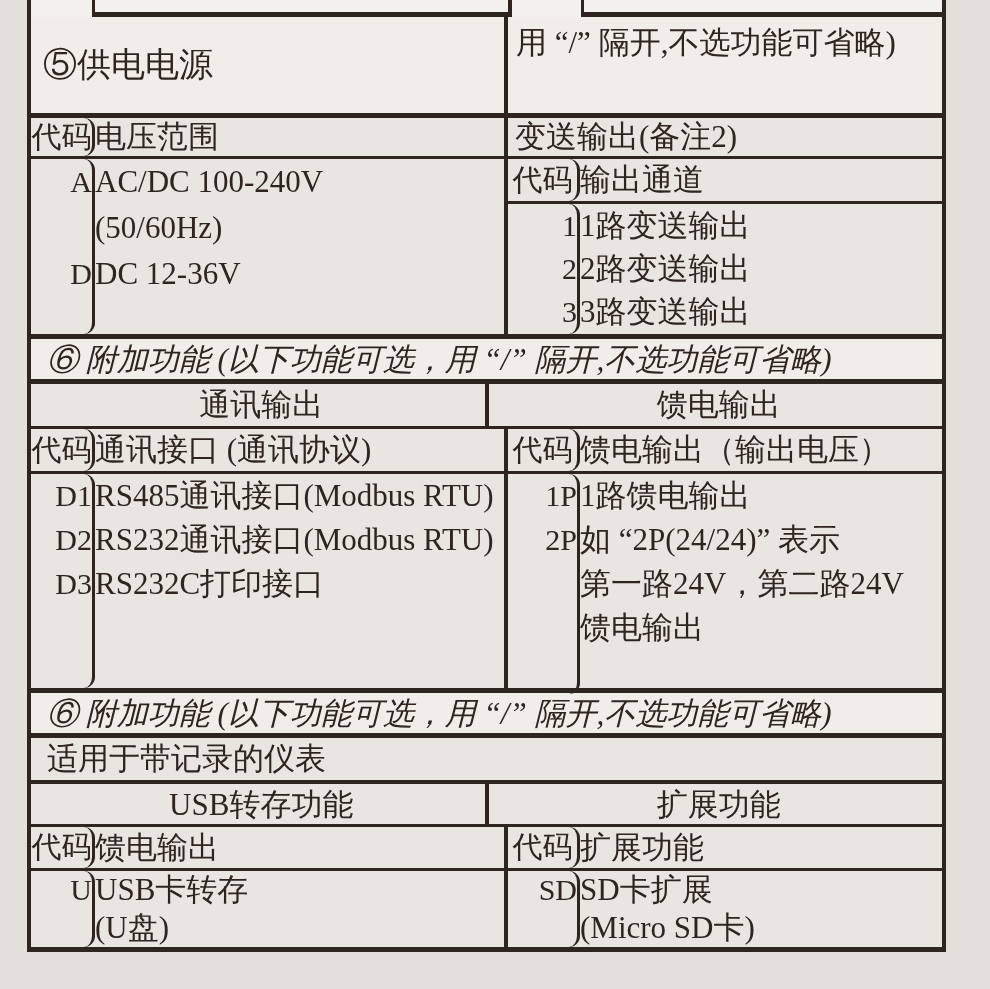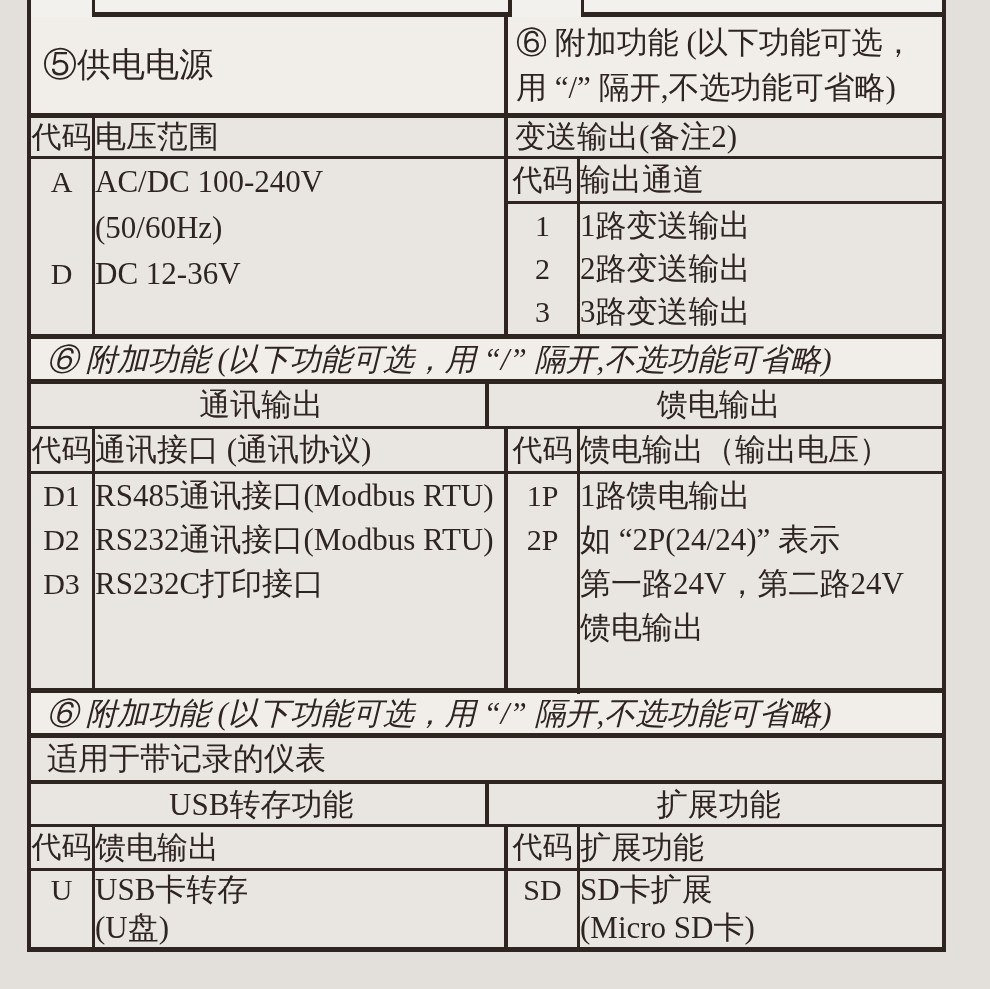--- a/index.html
+++ b/index.html
@@ -38,21 +38,21 @@
   .sec{display:flex;}
   .lhalf{width:477px;box-sizing:border-box;border-right:4px solid var(--bc);display:flex;flex-direction:column;}
   .rhalf{flex:1;display:flex;flex-direction:column;}
   .bb3{border-bottom:3px solid var(--bc);}
   .bb4{border-bottom:4px solid var(--bc);}
   .bb5{border-bottom:5px solid var(--bc);}
 
   .titlecell{display:flex;align-items:center;padding-left:7px;}
   .hrow{display:flex;}
   .cc{width:61px;box-sizing:content-box;border-right:3px solid var(--bc);
-      text-align:center;font-size:30px;flex-shrink:0;}
+      text-align:right;font-size:30px;flex-shrink:0;border-radius:11px;}
   .cc-r{width:69px;}
   .lc{flex:1;min-width:0;}
   .hrow .cc,.hrow .lc{display:flex;align-items:center;}
   .hrow .cc{justify-content:center;}
   .bd{display:flex;flex:1;}
   .ln{white-space:nowrap;}
 
   
   .sec1{height:96px;background:var(--band);}
   .sec1 .lhalf{justify-content:center;padding-left:12px;font-size:34px;}
@@ -98,21 +98,20 @@
   <div class="sep5">
     <div class="gap gap1"></div>
     <div class="gap gap2"></div>
   </div>
 
   <div class="sec sec1 bb5">
     <div class="lhalf">
       <span>⑤供电电源</span>
     </div>
     <div class="rhalf">
-      <div class="ln">⑥ 附加功能 (以下功能可选，</div>
       <div class="ln">用 “/” 隔开,不选功能可省略)</div>
     </div>
   </div>
 
   <div class="sec sec2 bb5">
     <div class="lhalf">
       <div class="hrow bb3">
         <div class="cc">代码</div>
         <div class="lc">电压范围</div>
       </div>

